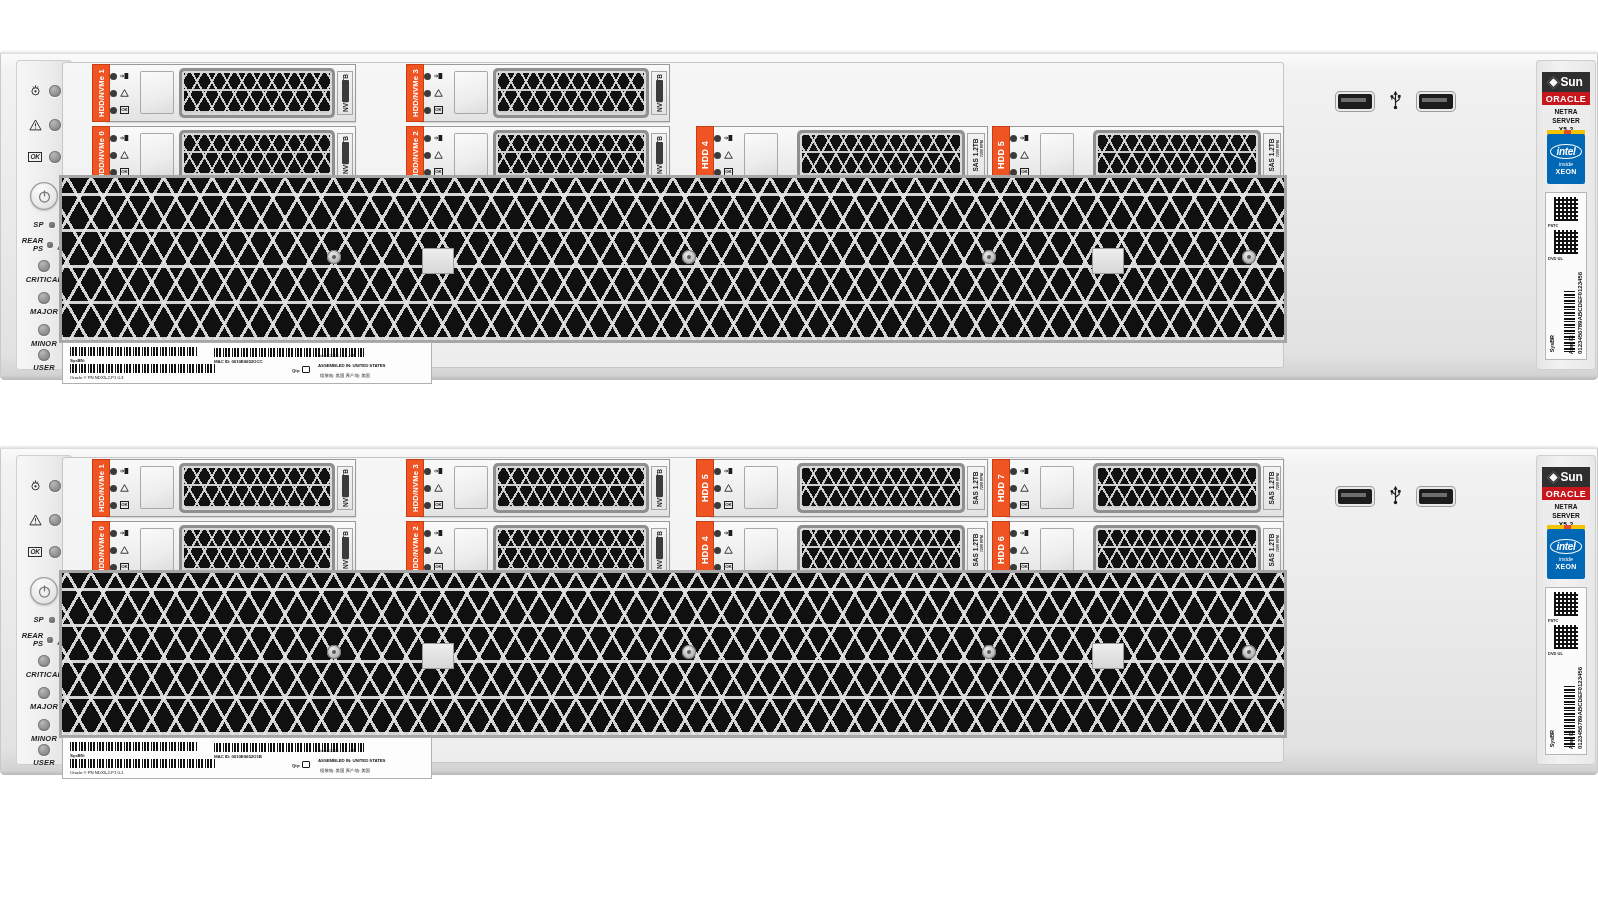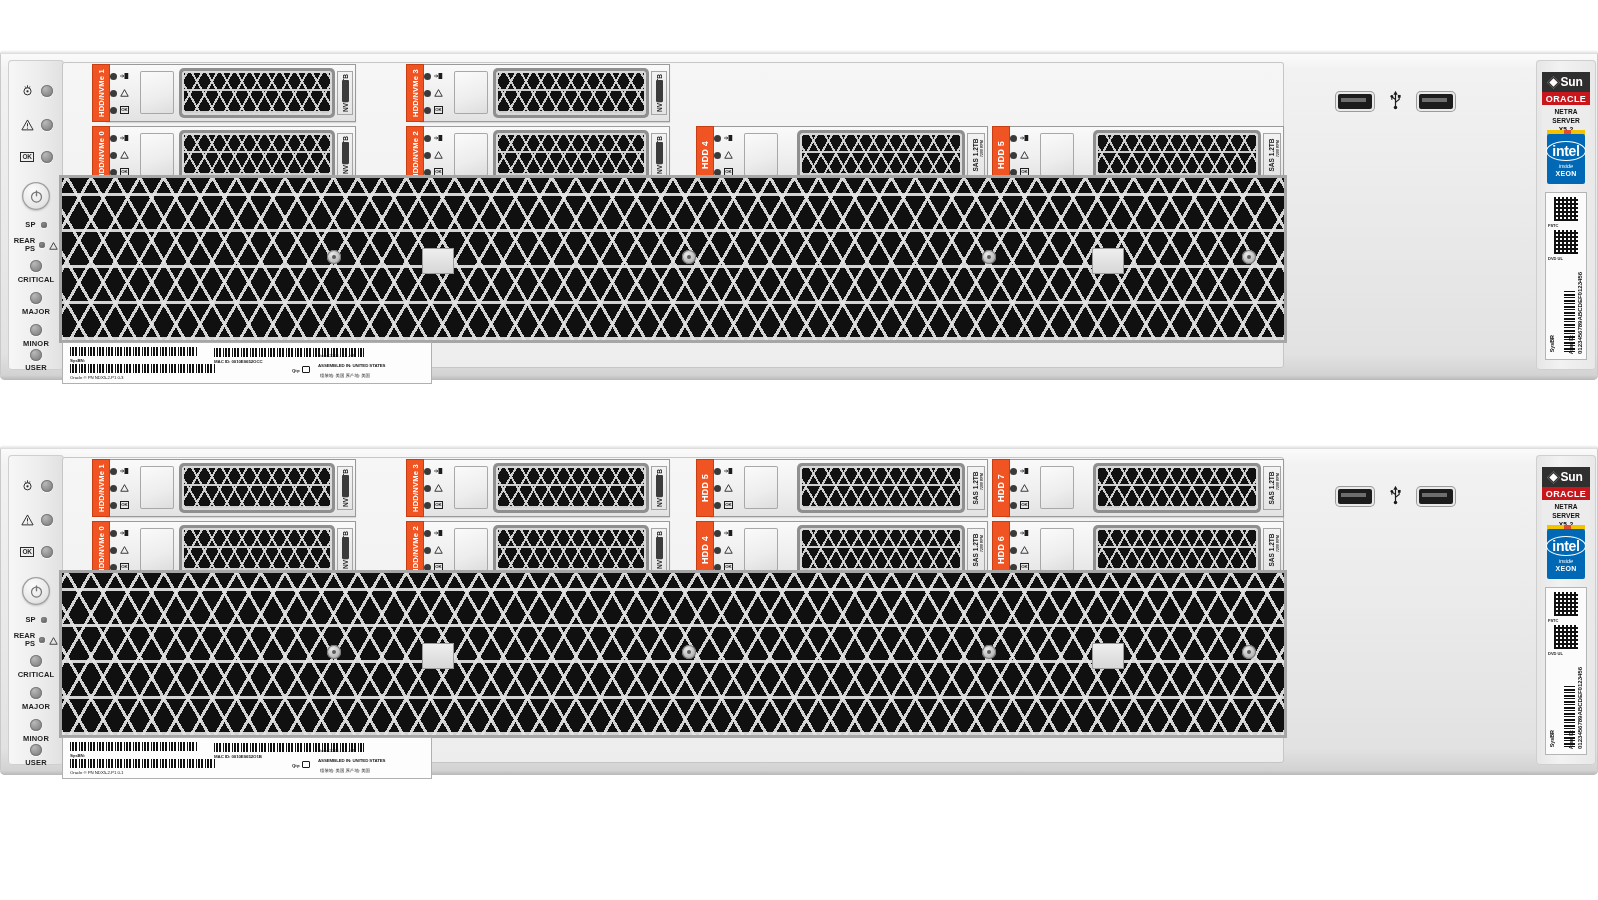--- a/index.html
+++ b/index.html
@@ -22,23 +22,23 @@
     content:"";position:absolute;left:0;top:0;right:0;height:4px;
     background:linear-gradient(180deg,#ffffff,#d9d9d9);border-radius:5px 5px 0 0;
   }
   .chassis:after{
     content:"";position:absolute;left:0;bottom:0;right:0;height:5px;
     background:linear-gradient(180deg,#d4d4d4,#b8b8b8);border-radius:0 0 5px 5px;
   }
 
   
   .ear-left{
-    position:absolute;left:8px;top:10px;width:56px;height:310px;
+    position:absolute;left:16px;top:10px;width:56px;height:310px;
     background:linear-gradient(90deg,#f7f7f7,#ececec 60%,#e0e0e0);
-    border-radius:4px;box-shadow:0 0 0 1px #cfcfcf inset;
+    border-radius:4px;box-shadow:0 0 0 1px #cfcfcf inset;font-style:italic;
   }
   .led-row{position:absolute;left:0;width:56px;display:flex;align-items:center;justify-content:center;gap:6px;}
   .gl{width:12px;height:12px;border-radius:50%;
       background:radial-gradient(circle at 35% 30%,#b9b9b9,#8d8d8d 60%,#6d6d6d);
       box-shadow:0 0 0 1px #7a7a7a inset,0 1px 1px rgba(255,255,255,.7);}
   .gl.sm{width:6px;height:6px;background:radial-gradient(circle at 35% 30%,#909090,#4a4a4a);}
   .ic{width:15px;height:13px;display:flex;align-items:center;justify-content:center;
       font-size:8px;color:#2b2b2b;}
   .ic svg{display:block;}
   .okbox{border:1.4px solid #2b2b2b;font-size:6.5px;font-weight:bold;letter-spacing:-.3px;
@@ -61,22 +61,22 @@
      justify-content:center;gap:2px;font-size:12px;font-weight:bold;letter-spacing:-.2px;}
   .sundia{width:9px;height:9px;background:#fff;transform:rotate(45deg);
       box-shadow:inset 0 0 0 1.5px #2f2f2f;}
   .oraclebar{background:#c8161d;color:#fff;height:13px;display:flex;align-items:center;
      justify-content:center;font-size:9px;font-weight:bold;letter-spacing:.4px;}
   .netra{background:#ececec;color:#111;text-align:center;font-size:6.6px;font-weight:bold;
      line-height:9px;padding:2px 0 3px;letter-spacing:.1px;}
   .intel{position:absolute;left:11px;top:74px;width:38px;height:50px;background:#0068b5;
      border-radius:2px;display:flex;flex-direction:column;align-items:center;
      justify-content:center;color:#fff;}
-  .intel .ring{border:1.2px solid #fff;border-radius:50%;padding:1px 5px;font-size:14px;
-     font-weight:bold;letter-spacing:-.3px;text-align:right;}
+  .intel .ring{border:1.2px solid #fff;border-radius:50%;padding:1px 5px;font-size:10px;
+     font-style:italic;font-weight:bold;letter-spacing:-.3px;text-align:right;}
   .intel .ins{font-size:5.5px;font-style:italic;margin-top:2px;}
   .intel .xeon{font-size:7px;font-weight:bold;letter-spacing:.3px;margin-top:1px;}
   .intel-top{position:absolute;left:11px;top:70px;width:38px;height:5px;
      background:linear-gradient(90deg,#f3c300 0%,#f3c300 45%,#e04c2a 45%,#e04c2a 62%,#f3c300 62%);}
   .assetlbl{position:absolute;left:9px;top:132px;width:42px;height:168px;background:#fbfbfb;
      box-shadow:0 0 0 1px #b5b5b5 inset;}
   .qr{position:absolute;background:
      repeating-linear-gradient(0deg,#111 0 2px,transparent 2px 4px),
      repeating-linear-gradient(90deg,#111 0 2px,transparent 2px 4px);
      background-color:#fff;}

